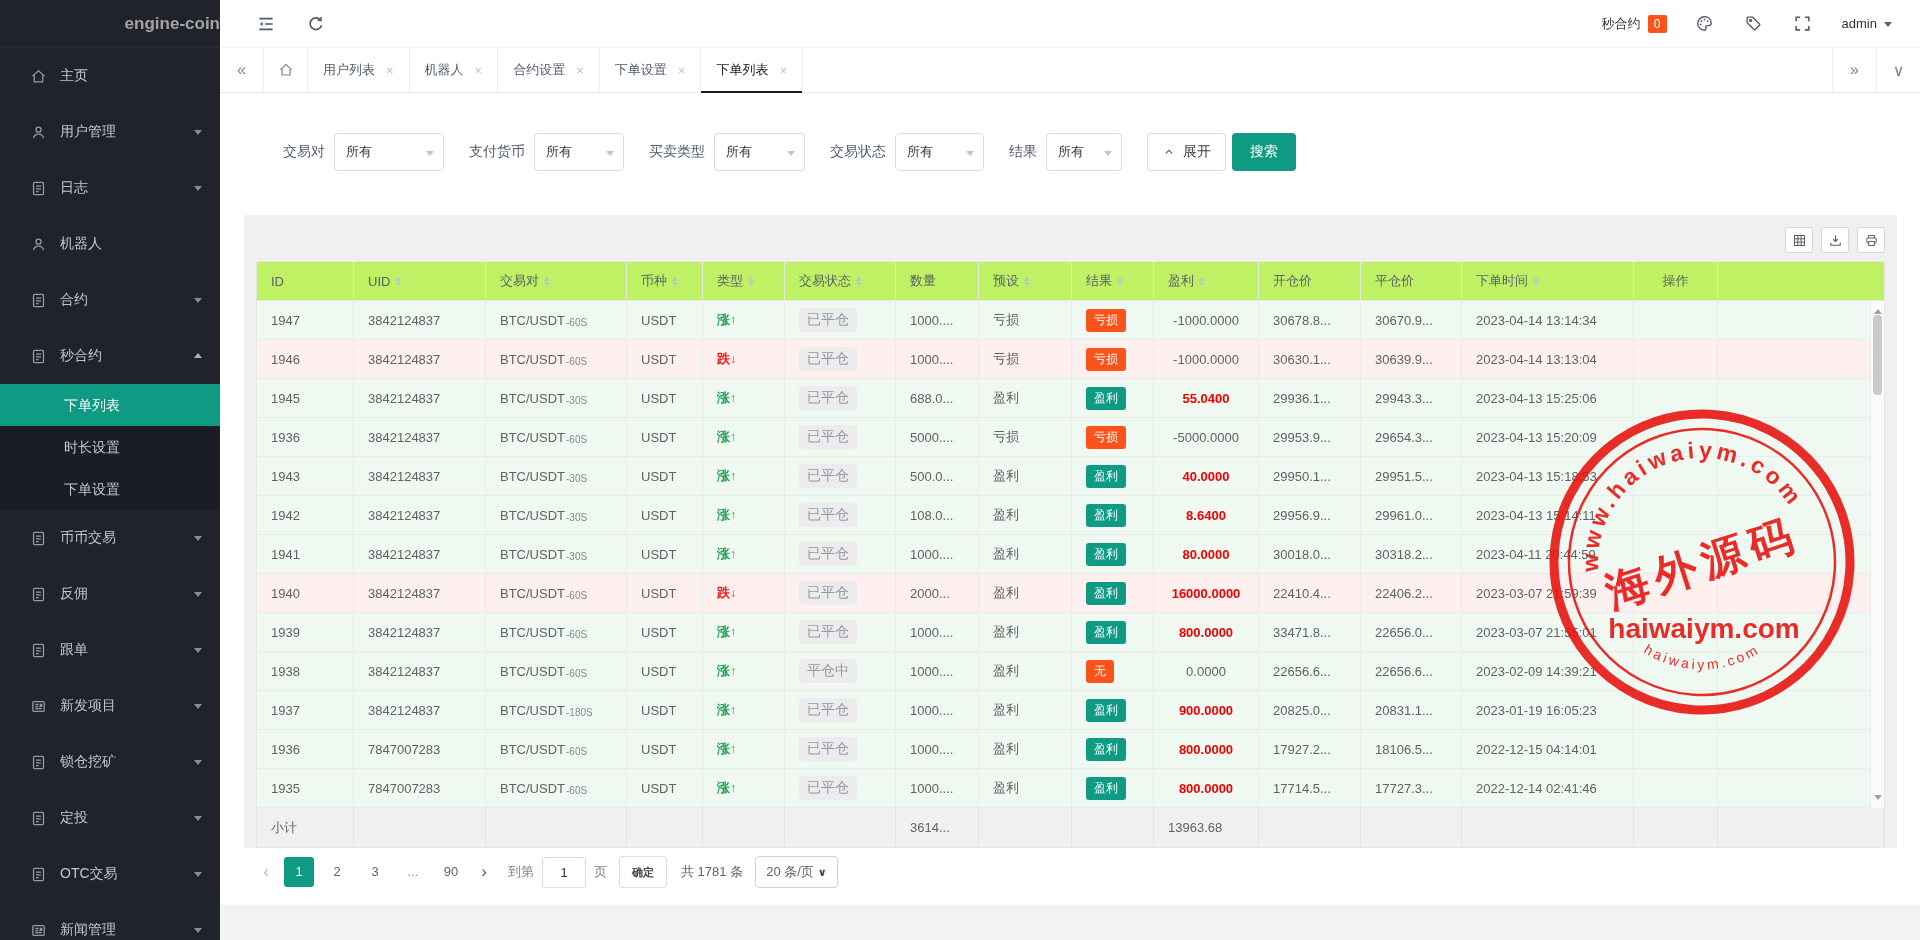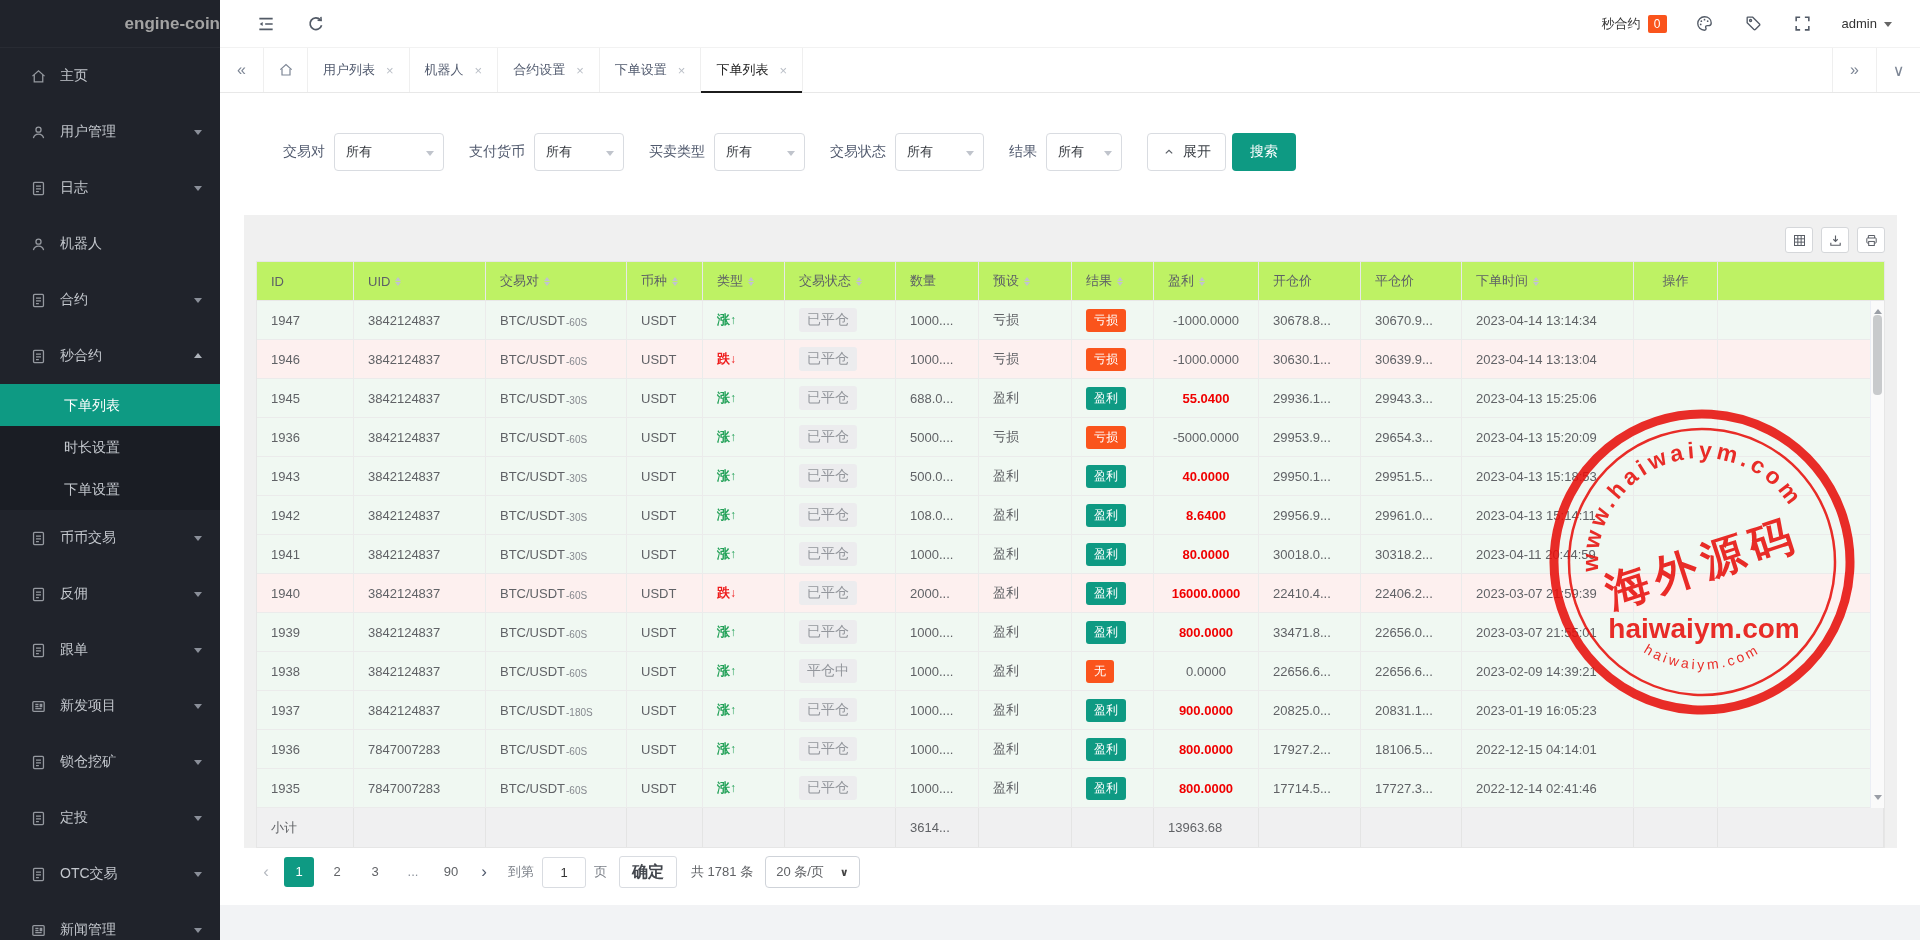--- a/index.html
+++ b/index.html
@@ -101,23 +101,23 @@
 
   .pager{position:absolute;left:36px;top:763px;display:flex;align-items:center;gap:8px;font-size:13px;color:#606266}
   .pg-arrow{color:#b6bac1;font-size:17px;width:20px;text-align:center;cursor:pointer}
   .pg-arrow.next{color:#515a6e}
   .pg-num{min-width:30px;height:30px;line-height:30px;text-align:center;border-radius:3px;cursor:pointer;padding:0 4px}
   .pg-num.active{background:#0e9a83;color:#fff}
   .pg-dots{color:#8d939c;cursor:default}
   .goto-label{margin-left:6px;color:#7d828a}
   .goto-input{width:44px;height:31px;border:1px solid #d9dce1;border-radius:3px;text-align:center;font-size:13px;color:#333;outline:none}
   .page-word{color:#7d828a}
-  .btn-confirm{height:32px;padding:0 12px;border:1px solid #d9dce1;border-radius:3px;background:#fff;font-size:16px;font-weight:bold;color:#42464d;cursor:pointer;margin-left:4px}
+  .btn-confirm{height:32px;padding:0 12px;border:1px solid #d9dce1;border-radius:3px;background:#fff;font-size:11px;font-weight:bold;color:#42464d;cursor:pointer;margin-left:4px}
   .total{margin-left:6px}
-  .size-select{height:32px;border:1px solid #cfd3d9;border-radius:4px;display:flex;align-items:center;padding:0 10px;gap:16px;cursor:pointer;background:#fff;margin-left:4px}
+  .size-select{height:32px;border:1px solid #cfd3d9;border-radius:4px;display:flex;align-items:center;padding:0 10px;gap:4px;cursor:pointer;background:#fff;margin-left:4px}
   .size-caret{font-size:11px;font-weight:bold;color:#444}
 
   .bottom-strip{position:absolute;left:0;right:0;bottom:0;height:35px;background:#f2f3f5}
 
   .stamp{position:absolute;left:1322px;top:309px;width:320px;height:320px;opacity:.88;pointer-events:none;z-index:6}
 </style>
 </head>
 <body>
 
 <aside class="sidebar">

